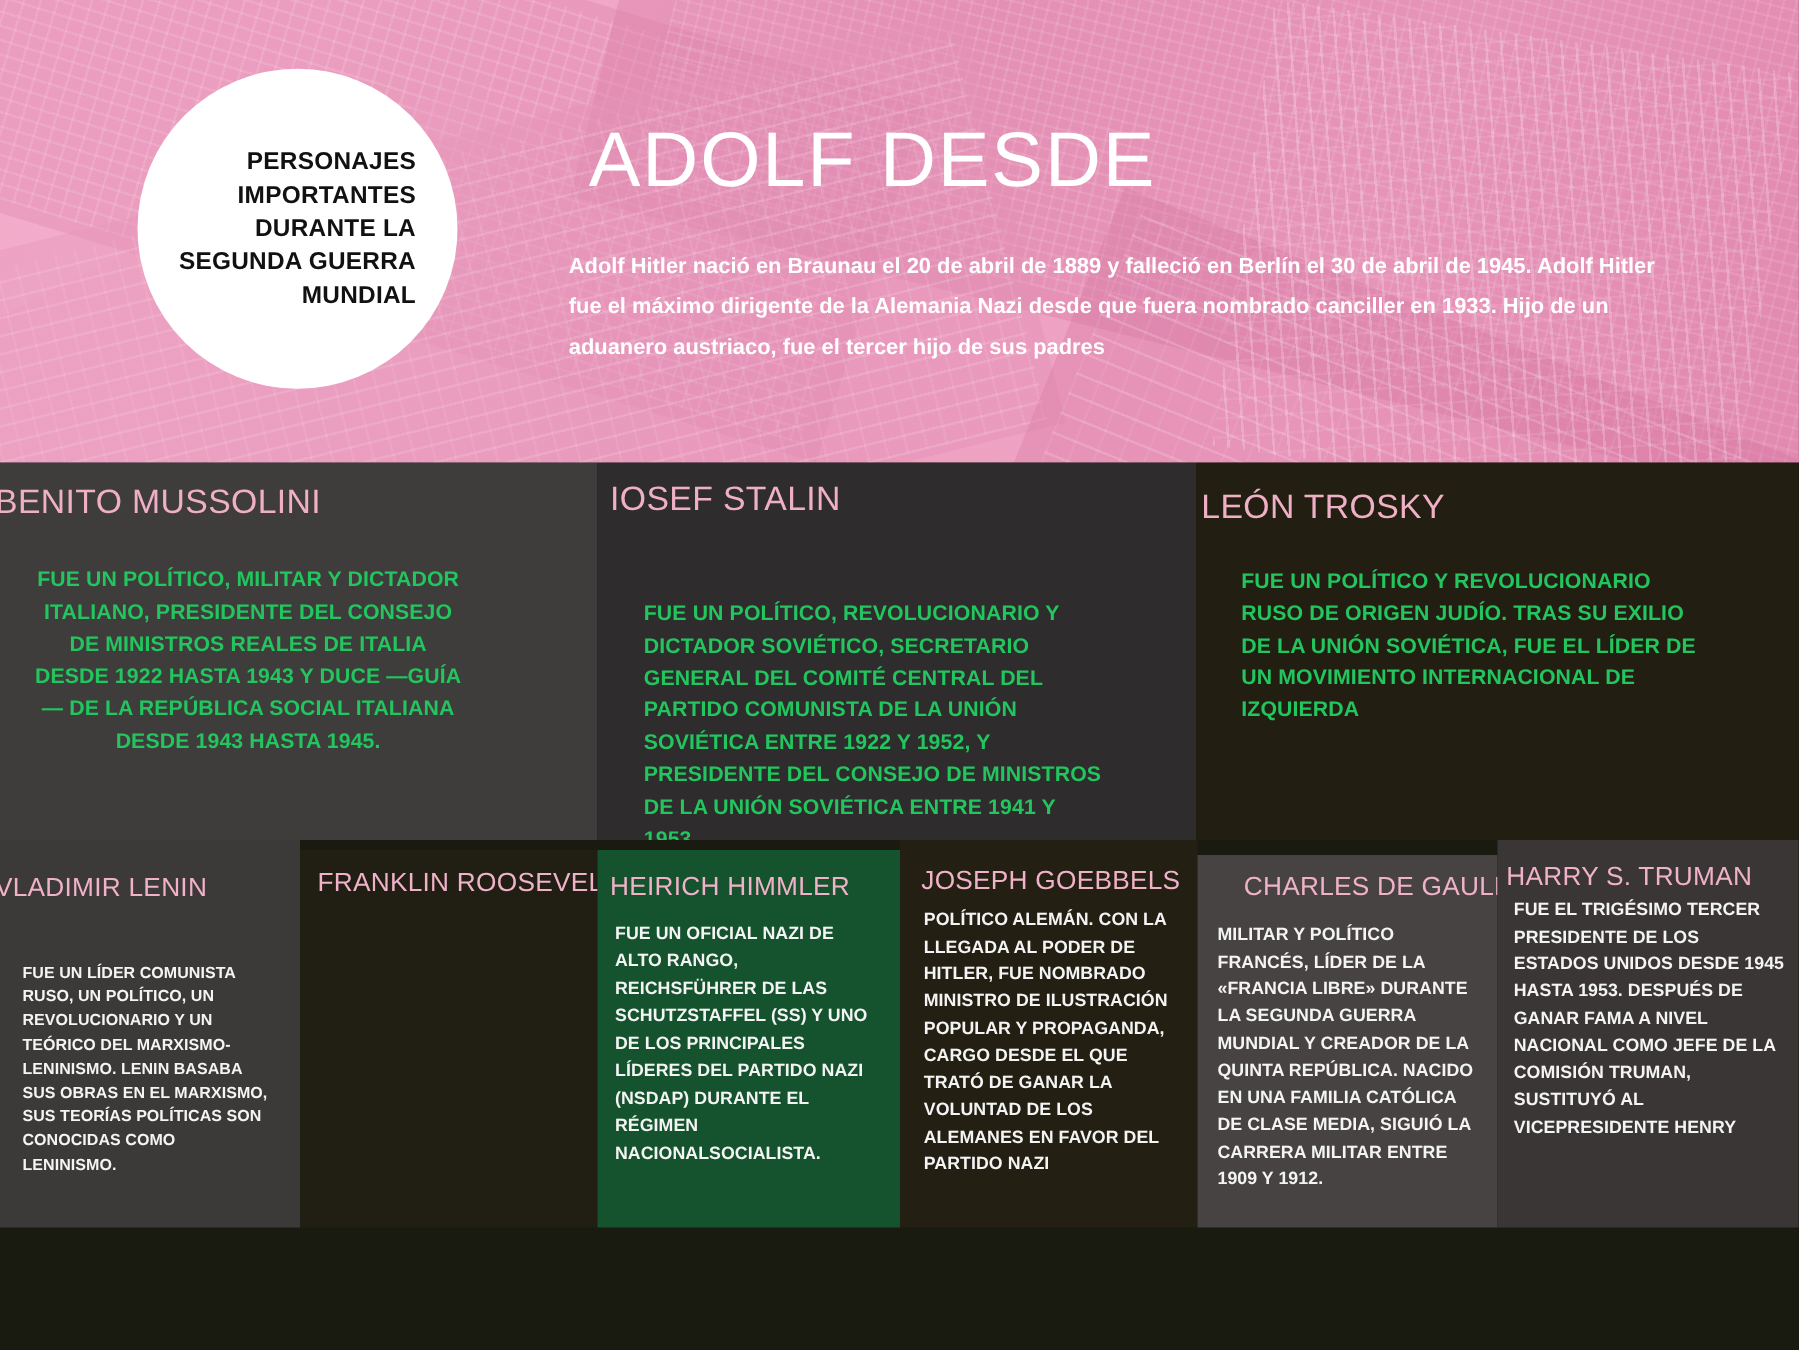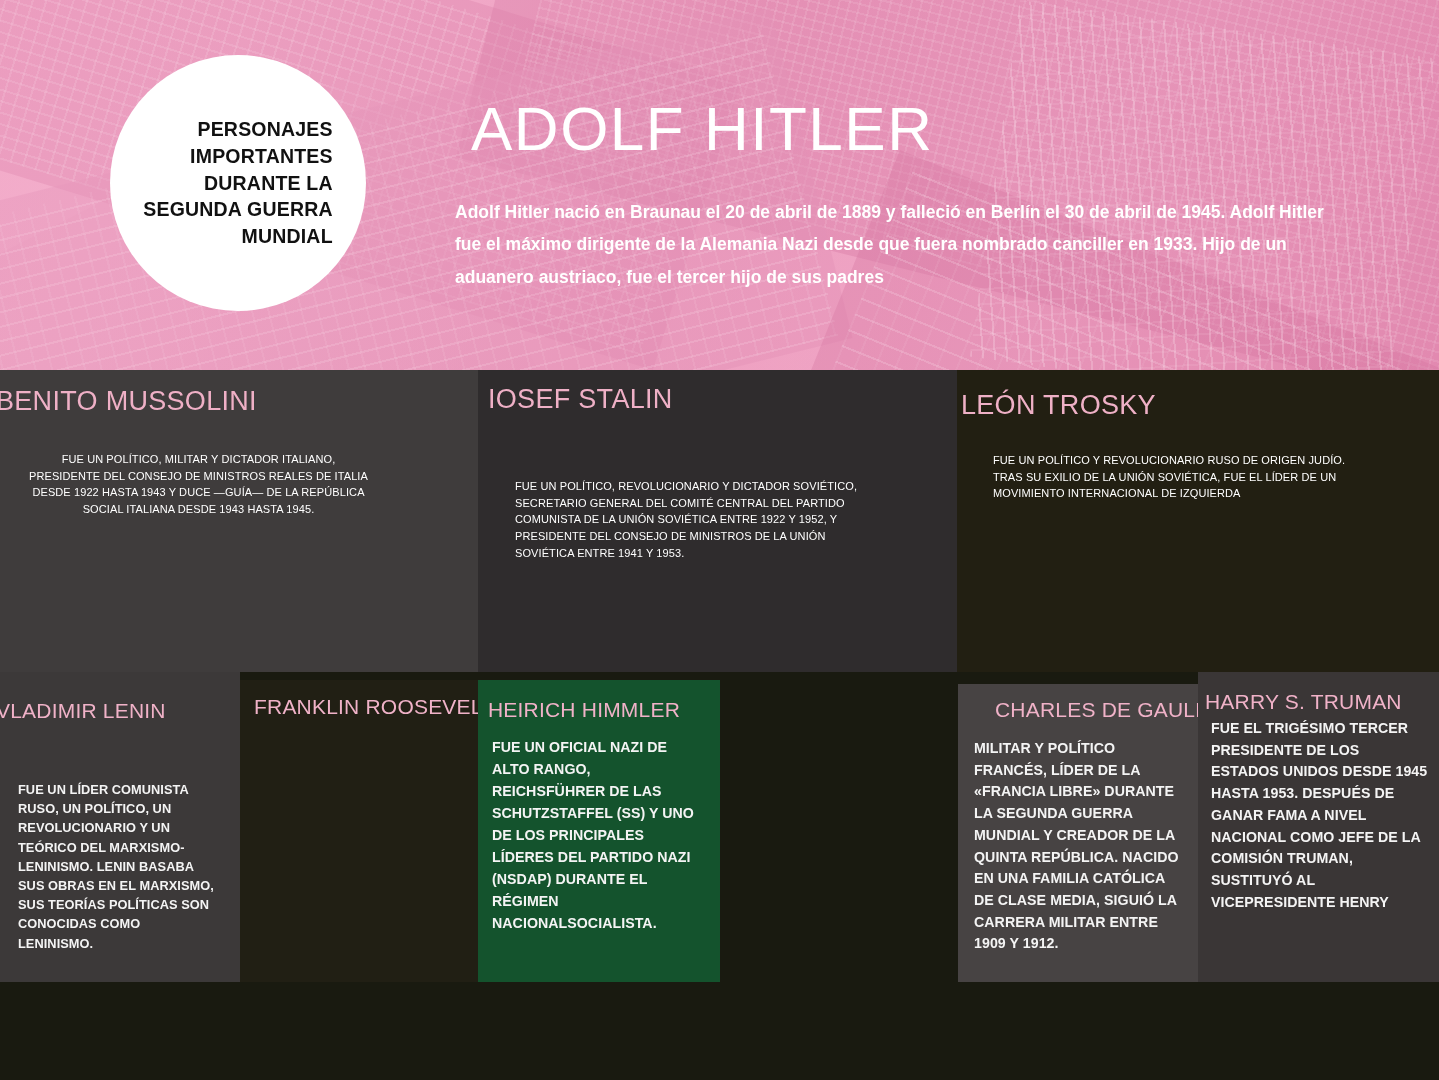--- a/index.html
+++ b/index.html
@@ -93,21 +93,21 @@
   
   .row-mid { position: absolute; left: 0; top: 370px; width: 1439px; height: 302px; }
   .panel { position: absolute; overflow: hidden; }
   .p-title {
     position: absolute;
     font-size: 27px; font-weight: 400; color: #efb0c6;
     letter-spacing: .3px; white-space: nowrap;
   }
   .p-body {
     position: absolute;
-    font-size: 11px; font-weight: normal; color: #ffffff; line-height: 1.52;
+    font-size: 17px; font-weight: bold; color: #22c55e; line-height: 1.52;
     letter-spacing: .1px;
   }
 
   #pnl-mussolini { left: 0; top: 0; width: 478px; height: 302px; background: #3f3c3c; padding-left: 20px; }
   #pnl-mussolini .p-title { left: -4px; top: 16px; }
   #pnl-mussolini .p-body  { left: 26px; top: 81px; width: 345px; text-align: center; }
 
   #pnl-stalin { left: 478px; top: 0; width: 479px; height: 302px; background: #2f2c2d; }
   #pnl-stalin .p-title { left: 10px; top: 14px; }
   #pnl-stalin .p-body  { left: 37px; top: 108px; width: 372px; }
@@ -124,21 +124,21 @@
     font-size: 21px; font-weight: 400; color: #f0b2c8;
     letter-spacing: .2px; white-space: nowrap;
   }
   .bp-body {
     position: absolute;
     font-weight: bold; color: #f4f4f4; letter-spacing: .05px;
   }
 
   #bp-lenin { left: 0; top: 0; width: 240px; height: 310px; background: #3c3939; }
   #bp-lenin .bp-title { left: -4px; top: 27px; }
-  #bp-lenin .bp-body  { left: 18px; top: 108px; width: 200px; font-size: 12.8px; line-height: 1.50; }
+  #bp-lenin .bp-body  { left: 18px; top: 96px; width: 200px; font-size: 12.8px; line-height: 1.50; }
 
   #bp-roosevelt { left: 240px; top: 8px; width: 238px; height: 302px; background: #211f14; }
   #bp-roosevelt .bp-title { left: 14px; top: 15px; }
   #bp-roosevelt .bp-body  { left: 22px; top: 52px; width: 212px; font-size: 14.2px; line-height: 1.53; }
 
   #bp-himmler { left: 478px; top: 8px; width: 242px; height: 302px; background: #14532d; }
   #bp-himmler .bp-title { left: 10px; top: 18px; }
   #bp-himmler .bp-body  { left: 14px; top: 56px; width: 214px; font-size: 14.2px; line-height: 1.55; }
 
   #bp-goebbels { left: 720px; top: 0; width: 238px; height: 310px; background: #241f13; }
@@ -175,21 +175,21 @@
     </div>
 
     <div class="badge">
       <div class="badge-text">PERSONAJES
 IMPORTANTES
 DURANTE LA
 SEGUNDA GUERRA
 MUNDIAL</div>
     </div>
 
-    <div class="hdr-title">ADOLF HITLER</div>
+    <div class="hdr-title">ADOLF DESDE</div>
     <div class="hdr-body">Adolf Hitler nació en Braunau  el 20 de abril de 1889 y falleció en Berlín el 30 de abril de 1945. Adolf Hitler fue el máximo dirigente de la Alemania Nazi desde que fuera nombrado canciller en 1933. Hijo de un aduanero austriaco, fue el tercer hijo de sus padres</div>
   </div>
 
   <div class="row-mid">
 
     <div class="panel" id="pnl-mussolini">
       <div class="p-title">BENITO MUSSOLINI</div>
       <div class="p-body">FUE UN POLÍTICO, MILITAR Y DICTADOR ITALIANO, PRESIDENTE DEL CONSEJO DE MINISTROS REALES DE ITALIA DESDE 1922 HASTA 1943 Y DUCE —GUÍA— DE LA REPÚBLICA SOCIAL ITALIANA DESDE 1943 HASTA 1945.</div>
     </div>
 
@@ -214,20 +214,24 @@
 
     <div class="bp" id="bp-roosevelt">
       <div class="bp-title">FRANKLIN ROOSEVELT</div>
     </div>
 
     <div class="bp" id="bp-himmler">
       <div class="bp-title">HEIRICH HIMMLER</div>
       <div class="bp-body"> FUE UN OFICIAL NAZI DE ALTO RANGO, REICHSFÜHRER DE LAS SCHUTZSTAFFEL (SS) Y UNO DE LOS PRINCIPALES LÍDERES DEL PARTIDO NAZI (NSDAP) DURANTE EL RÉGIMEN NACIONALSOCIALISTA.</div>
     </div>
 
+    <div class="bp" id="bp-goebbels">
+      <div class="bp-title">JOSEPH GOEBBELS</div>
+      <div class="bp-body">POLÍTICO ALEMÁN. CON LA LLEGADA AL PODER DE HITLER, FUE NOMBRADO MINISTRO DE ILUSTRACIÓN POPULAR Y PROPAGANDA, CARGO DESDE EL QUE TRATÓ DE GANAR LA VOLUNTAD DE LOS ALEMANES EN FAVOR DEL PARTIDO NAZI</div>
+    </div>
 
     <div class="bp" id="bp-degaulle">
       <div class="bp-title">CHARLES DE GAULLE</div>
       <div class="bp-body">MILITAR Y POLÍTICO FRANCÉS, LÍDER DE LA «FRANCIA LIBRE» DURANTE LA SEGUNDA GUERRA MUNDIAL Y CREADOR DE LA QUINTA REPÚBLICA. NACIDO EN UNA FAMILIA CATÓLICA DE CLASE MEDIA, SIGUIÓ LA CARRERA MILITAR ENTRE 1909 Y 1912.</div>
     </div>
 
     <div class="bp" id="bp-truman">
       <div class="bp-title">HARRY S. TRUMAN</div>
       <div class="bp-body"> FUE EL TRIGÉSIMO TERCER PRESIDENTE DE LOS ESTADOS UNIDOS DESDE 1945 HASTA 1953. DESPUÉS DE GANAR FAMA A NIVEL NACIONAL COMO JEFE DE LA COMISIÓN TRUMAN, SUSTITUYÓ AL VICEPRESIDENTE HENRY</div>
     </div>

